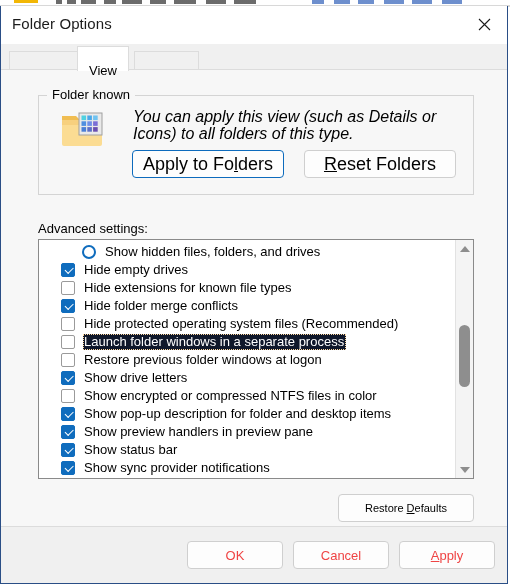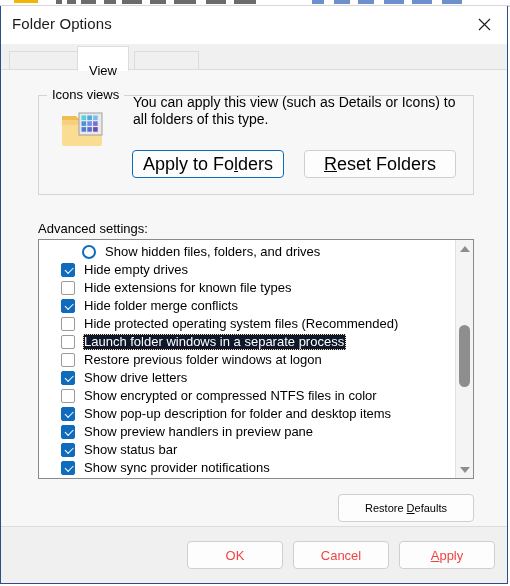--- a/index.html
+++ b/index.html
@@ -144,25 +144,26 @@
     font-size: 13px;
     color: #000;
   }
   #folder-icon {
     position: absolute;
     left: 60px; top: 40px;
     width: 44px; height: 38px;
   }
   #fv-desc {
     position: absolute;
-    left: 132px; top: 24px;
+    left: 132px; top: 38px;
     width: 330px;
-    font-size: 14px;
+    font-size: 16px;
     color: #000;
     line-height: 17px;
+    font-style: italic;
   }
   .fv-btn {
     position: absolute;
     top: 80px;
     height: 28px;
     font-size: 18px;
     color: #000;
     background: #fdfdfd;
     border: 1px solid #cfcfcf;
     border-radius: 4px;
@@ -356,21 +357,21 @@
 
   <div id="tabstrip">
     <div class="tab" id="tab-general">General</div>
     <div class="tab active" id="tab-view">View</div>
     <div class="tab" id="tab-search">Search</div>
   </div>
 
   <div id="page">
 
     <div id="folder-views-group"></div>
-    <div id="folder-views-legend">Icons views</div>
+    <div id="folder-views-legend">Folder known</div>
 
     <svg id="folder-icon" viewBox="0 0 44 38">
       <path d="M1 6 h14 l4 4 h3 v5 h-21 z" fill="#f0bd52"></path>
       <path d="M1 10 h40 v24 a2 2 0 0 1 -2 2 h-36 a2 2 0 0 1 -2 -2 z" fill="#fbdc93"></path>
       <path d="M1 10 h40 v5 h-40 z" fill="#f7d07e"></path>
       <rect x="18" y="3" width="23" height="22" fill="#e9e9e9" stroke="#9f9f9f" stroke-width="1"></rect>
       <rect x="20.5" y="5.5" width="4.6" height="4.6" fill="#4fd1e0"></rect>
       <rect x="26.3" y="5.5" width="4.6" height="4.6" fill="#4aa8e8"></rect>
       <rect x="32.1" y="5.5" width="4.6" height="4.6" fill="#6fc2f0"></rect>
       <rect x="20.5" y="11.3" width="4.6" height="4.6" fill="#4f8fe0"></rect>

